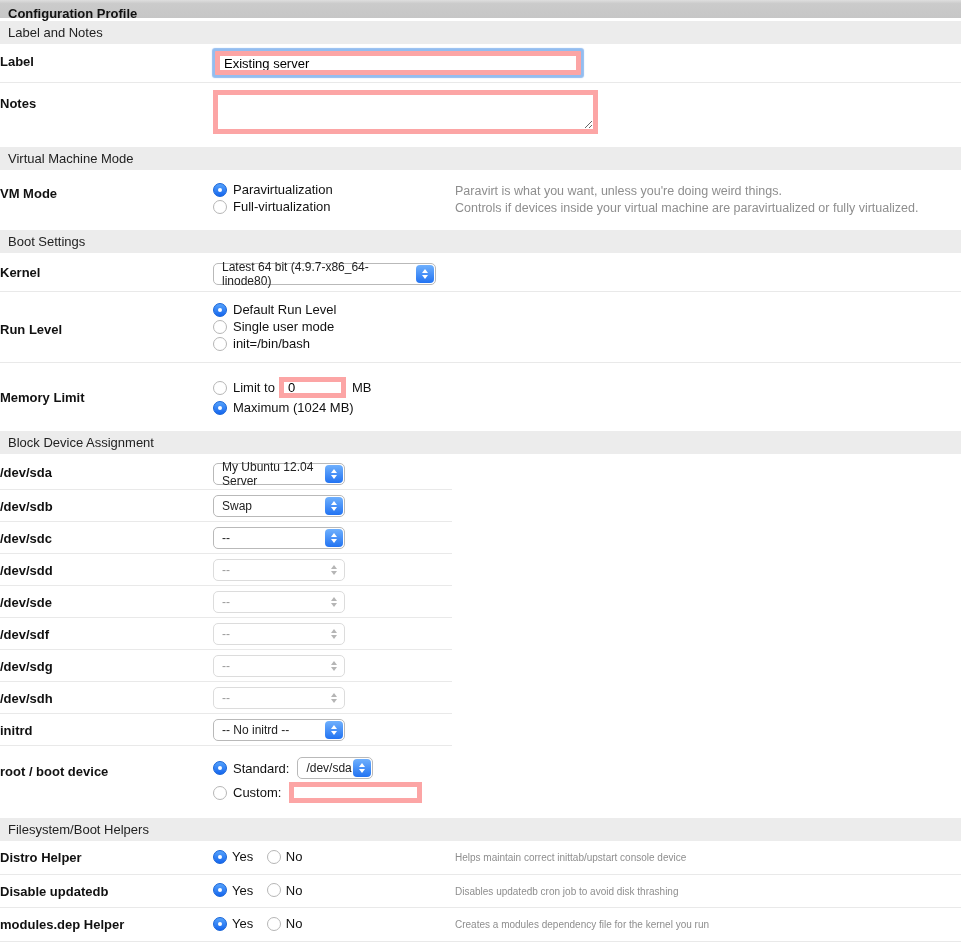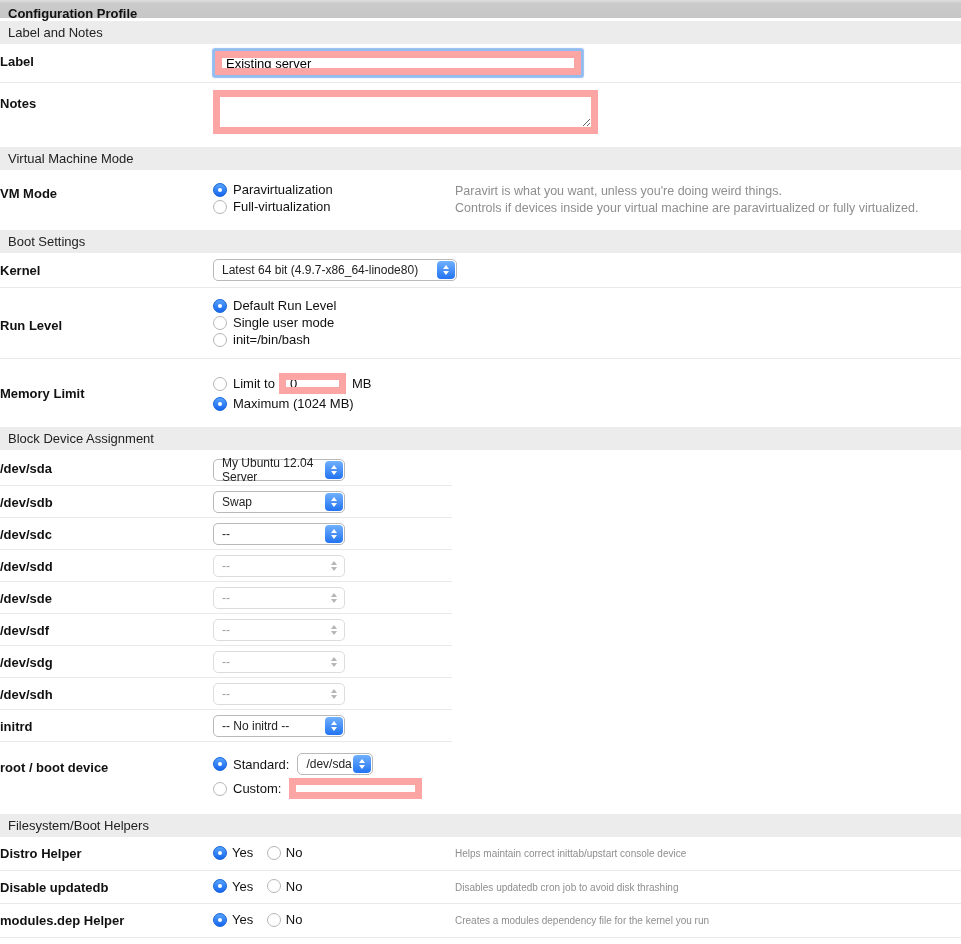--- a/index.html
+++ b/index.html
@@ -51,21 +51,21 @@
     font-size: 12.5px;
     line-height: 17px;
     padding-top: 3px;
   }
   .rel { position: relative; }
 
   
   input[type=text], textarea {
     font-family: "Liberation Sans", sans-serif;
     font-size: 13px;
-    border: 7px solid #fca5a5;
+    border: 5px solid #fca5a5;
     background: #fff;
     padding: 2px 4px;
     outline: none;
   }
   .label-input {
     width: 366px;
     height: 24px;
     border: 1px solid #4a90e4;
     box-shadow: 0 0 1px 2.5px #93bdf0;
     border-radius: 1px;
@@ -106,21 +106,21 @@
     gap: 2px;
     flex: 0 0 18px;
   }
   .chev-up   { width:0; height:0; border-left:3.5px solid transparent; border-right:3.5px solid transparent; border-bottom:4px solid #fff; }
   .chev-down { width:0; height:0; border-left:3.5px solid transparent; border-right:3.5px solid transparent; border-top:4px solid #fff; }
   .mselect.disabled { border-color: #dcdcdc; color: #9a9a9a; }
   .mselect.disabled .stepper { background: transparent; }
   .mselect.disabled .chev-up   { border-bottom-color: #b5b5b5; }
   .mselect.disabled .chev-down { border-top-color: #b5b5b5; }
 
-  .w-kernel { width: 244px; }
+  .w-kernel { width: 223px; }
   .w-device { width: 132px; }
   .w-root   { width: 76px; }
 
   
   .mradio {
     width: 14px; height: 14px;
     border-radius: 50%;
     border: 1px solid #b6b6b6;
     background: #fff;
     display: inline-block;

